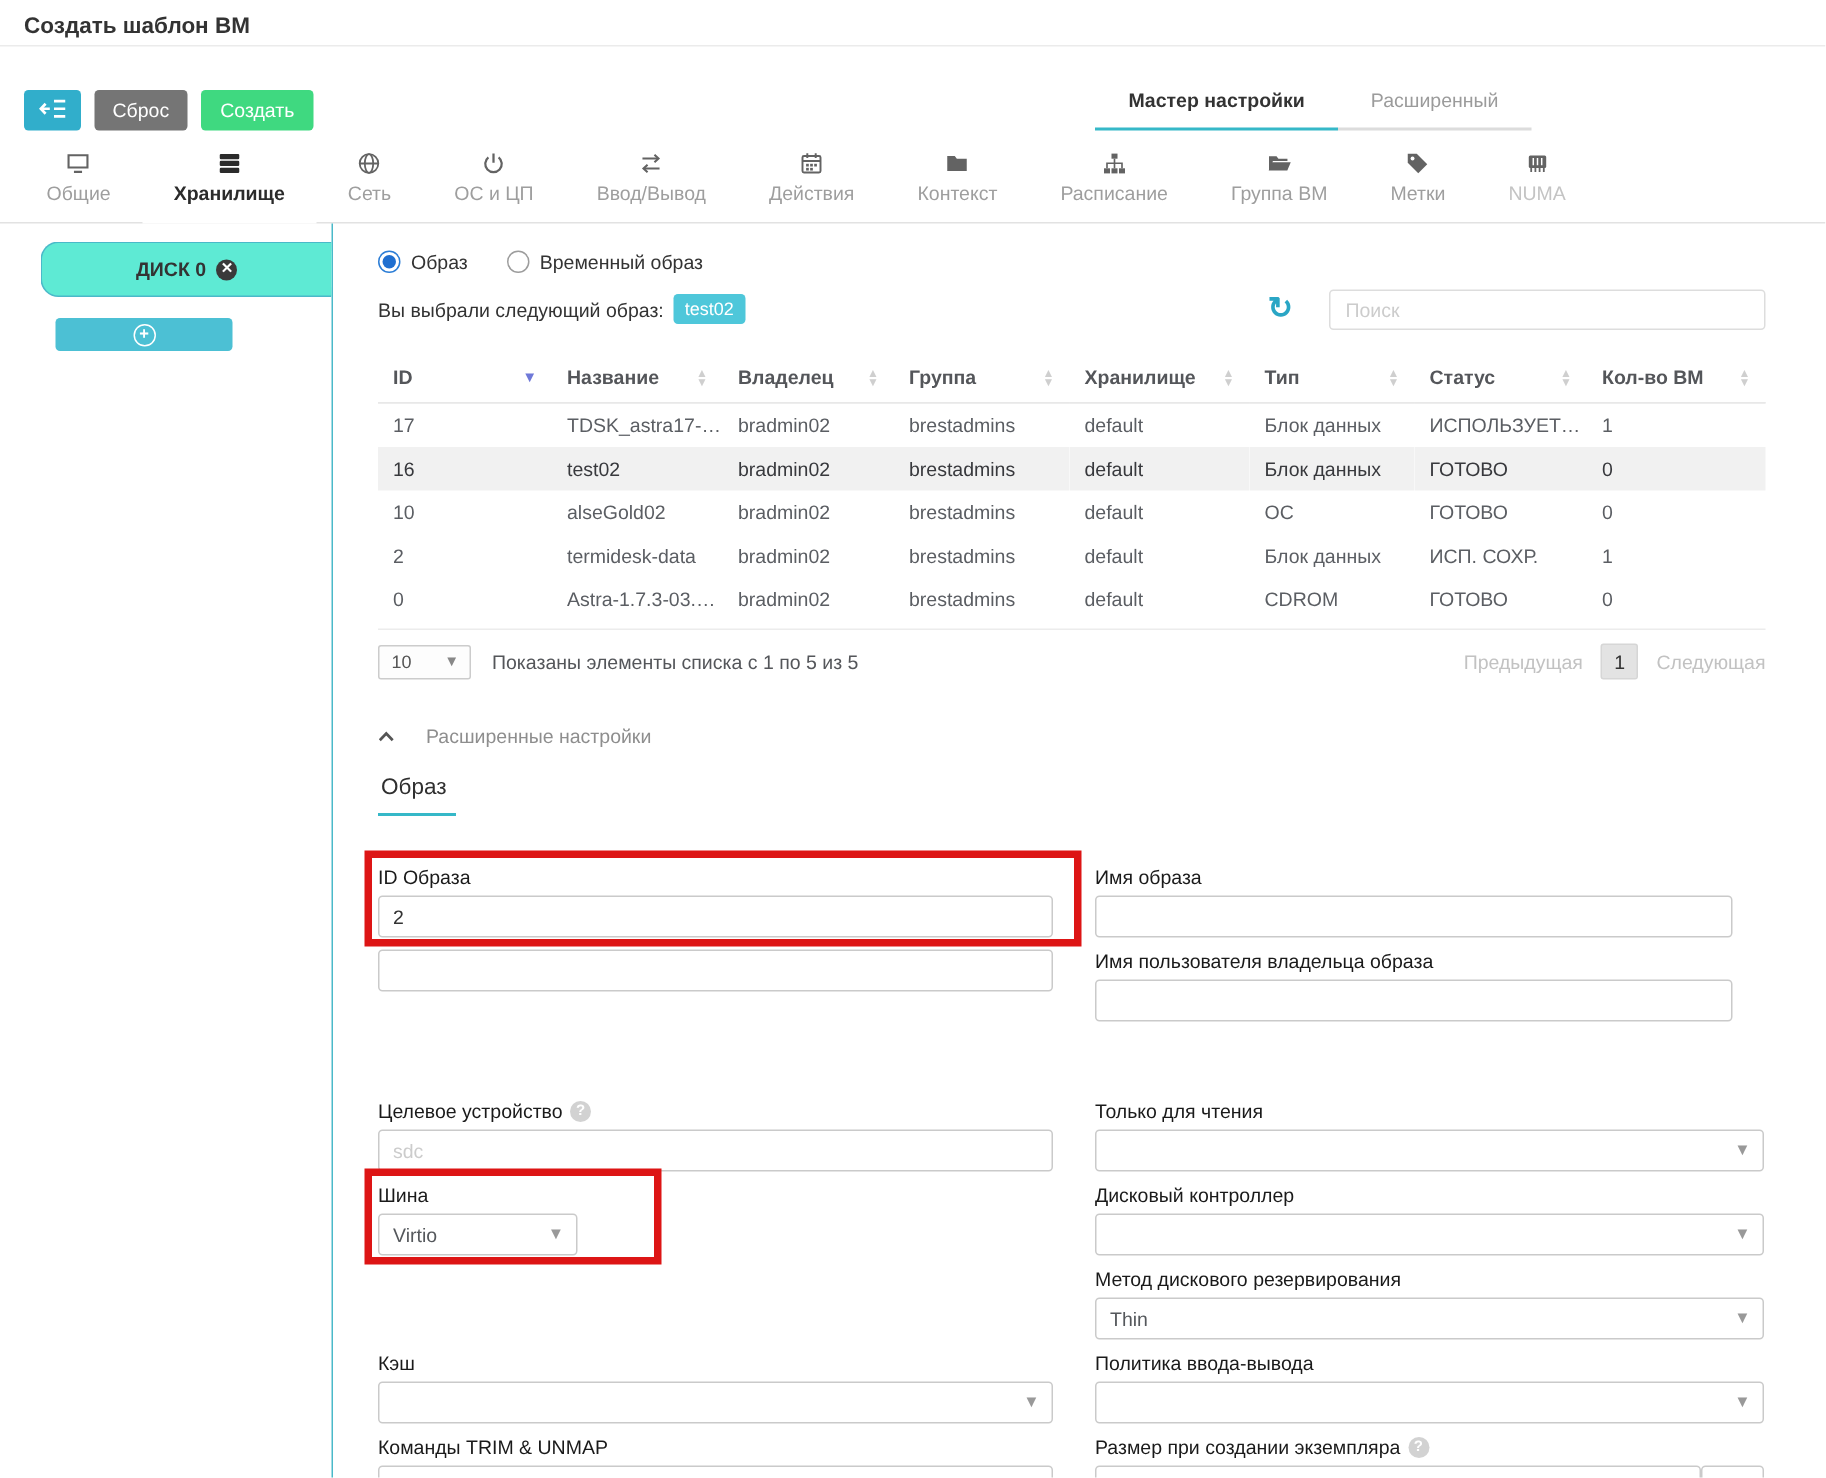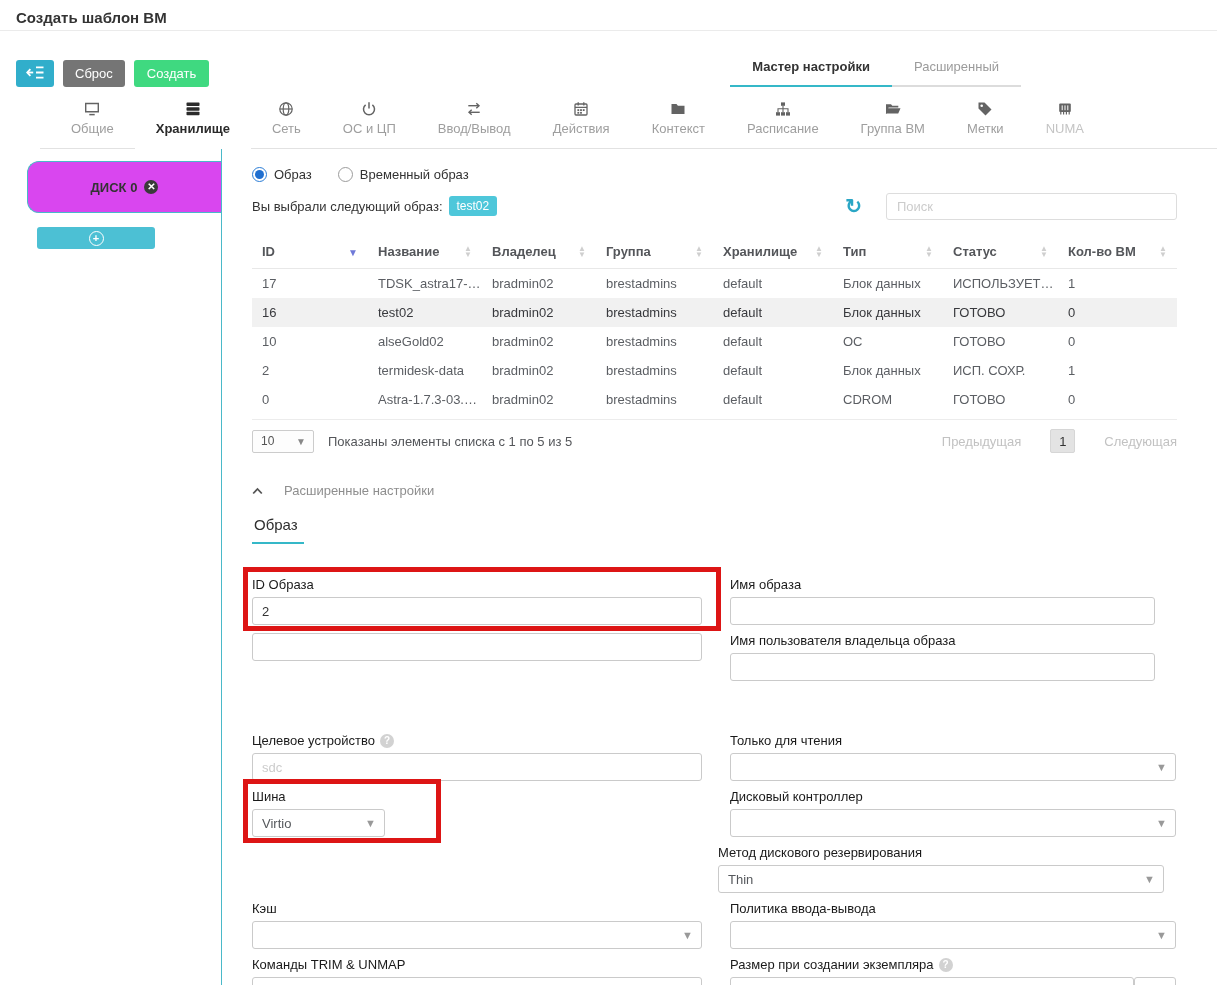--- a/index.html
+++ b/index.html
@@ -16,34 +16,34 @@
          display:inline-flex; align-items:center; justify-content:center; cursor:pointer; }
   .btn-back   { width:38px; background:#31aecb; }
   .btn-reset  { background:#757575; padding:0 12px; margin-left:9px; }
   .btn-create { background:#3fd980; padding:0 13px; margin-left:9px; }
 
   .mode-tabs { margin-left:auto; margin-right:196px; display:flex; }
   .mtab { font-size:13px; padding:6px 22px 11px; border-bottom:2px solid transparent; cursor:pointer; }
   .mtab.active   { font-weight:bold; color:#333; border-color:#35b8c8; }
   .mtab.inactive { color:#9b9b9b; border-color:#dcdcdc; }
 
-  .section-tabs { display:flex; border-bottom:1px solid #e2e2e2; margin-top:14px; padding-left:10px;margin-left:40px; }
+  .section-tabs { display:flex; border-bottom:1px solid #e2e2e2; margin-top:14px; padding-left:10px; }
   .stab { position:relative; display:flex; flex-direction:column; align-items:center;
           padding:0 21px 12px; font-size:13px; color:#9e9e9e; cursor:pointer; white-space:nowrap; }
   .stab .ticon { color:#636363; height:16px; margin-bottom:4px; }
   .stab.active { color:#2b2b2b; font-weight:bold; }
   .stab.active .ticon { color:#2b2b2b; }
   .stab.active::after { content:""; position:absolute; bottom:-1px; left:0; right:0; height:1px; background:#fff; }
   .stab.dim { color:#c4c4c4; }
 
   .main { display:flex; min-height:843px; }
   .sidebar { width:222px; flex:none; border-right:1px solid #4ab9c9; padding-top:12px; }
-  .disk-tab { margin-left:27px; height:52px; border:1px solid #4ab9c9; border-right:none;
+  .disk-tab { margin-left:27px; height:37px; border:1px solid #4ab9c9; border-right:none;
               border-radius:12px 0 0 12px; display:flex; align-items:center; justify-content:center; gap:7px;
-              font-size:13px; font-weight:bold; color:#333; background:#d946ef; cursor:pointer; }
+              font-size:13px; font-weight:bold; color:#333; background:#5eead4; cursor:pointer; }
   .close-circ { width:14px; height:14px; border-radius:50%; background:#3a3a3a; color:#fff;
                 font-size:10px; line-height:14px; text-align:center; display:inline-block; cursor:pointer; }
   .add-disk { margin:14px 0 0 37px; width:118px; height:22px; background:#4cc0d4; border:none;
               border-radius:3px; display:flex; align-items:center; justify-content:center; cursor:pointer; }
   .plus-circ { width:15px; height:15px; border:1.4px solid #fff; border-radius:50%; color:#fff;
                font-size:11px; line-height:12px; text-align:center; font-weight:bold; }
 
   .content { flex:1; padding:10px 40px 14px 30px; }
   .radio-row { display:flex; gap:26px; align-items:center; margin-top:8px; }
   .radio-opt { display:flex; align-items:center; gap:7px; font-size:13px; color:#333; cursor:pointer; }
@@ -68,21 +68,21 @@
   tr.row-selected td { color:#38393d; }
   .sort { position:absolute; right:10px; top:50%; transform:translateY(-50%); }
   .sort .tri { display:block; font-size:8px; line-height:6px; color:#cfcfcf; }
   .sort-active { color:#6f79d8; font-size:10px; }
 
   .table-footer { width:925px; border-top:1px solid #ececec; margin-top:5px; padding-top:9px; display:flex; align-items:center; }
   .pagesize { width:62px; height:23px; border:1px solid #ccc; border-radius:2px; background:#fdfdfd;
               display:flex; align-items:center; padding:0 8px; font-size:12px; color:#555; position:relative; cursor:pointer; }
   .pagesize .caret { position:absolute; right:7px; color:#888; font-size:10px; }
   .summary { font-size:13px; color:#54565a; margin-left:14px; }
-  .pager { margin-left:auto; display:flex; align-items:center; gap:29px; }
+  .pager { margin-left:auto; display:flex; align-items:center; gap:12px; }
   .pg-prev, .pg-next { font-size:13px; color:#c2c2c2; cursor:pointer; }
   .pg-num { width:25px; height:24px; background:#e3e3e3; border:1px solid #d6d6d6; border-radius:2px;
             display:flex; align-items:center; justify-content:center; font-size:13px; color:#333; cursor:pointer; }
 
   .adv-toggle { margin-top:30px; display:flex; align-items:center; gap:21px; font-size:13px; color:#8e8e8e; cursor:pointer; }
   .obraz-tab { display:inline-block; margin-top:18px; font-size:15px; color:#2f2f2f;
                padding:0 6px 9px 2px; border-bottom:2px solid #35b8c8; cursor:pointer; }
 
   .form-area { position:relative; margin-top:33px; height:445px; width:925px; }
   .field { position:absolute; }
@@ -426,21 +426,21 @@
           </div>
       </div>
       <div class="field" style="left:478px;top:212px;width:446px">
         <label>Дисковый контроллер</label>
         <div class="sel">
             <span></span>
             <span class="caret">▼</span>
           </div>
       </div>
 
-      <div class="field" style="left:466px;top:268px;width:446px">
+      <div class="field" style="left:478px;top:268px;width:446px">
         <label>Метод дискового резервирования</label>
         <div class="sel">
             <span>Thin</span>
             <span class="caret">▼</span>
           </div>
       </div>
 
       <div class="field" style="left:0;top:324px;width:450px">
         <label>Кэш</label>
         <div class="sel">

